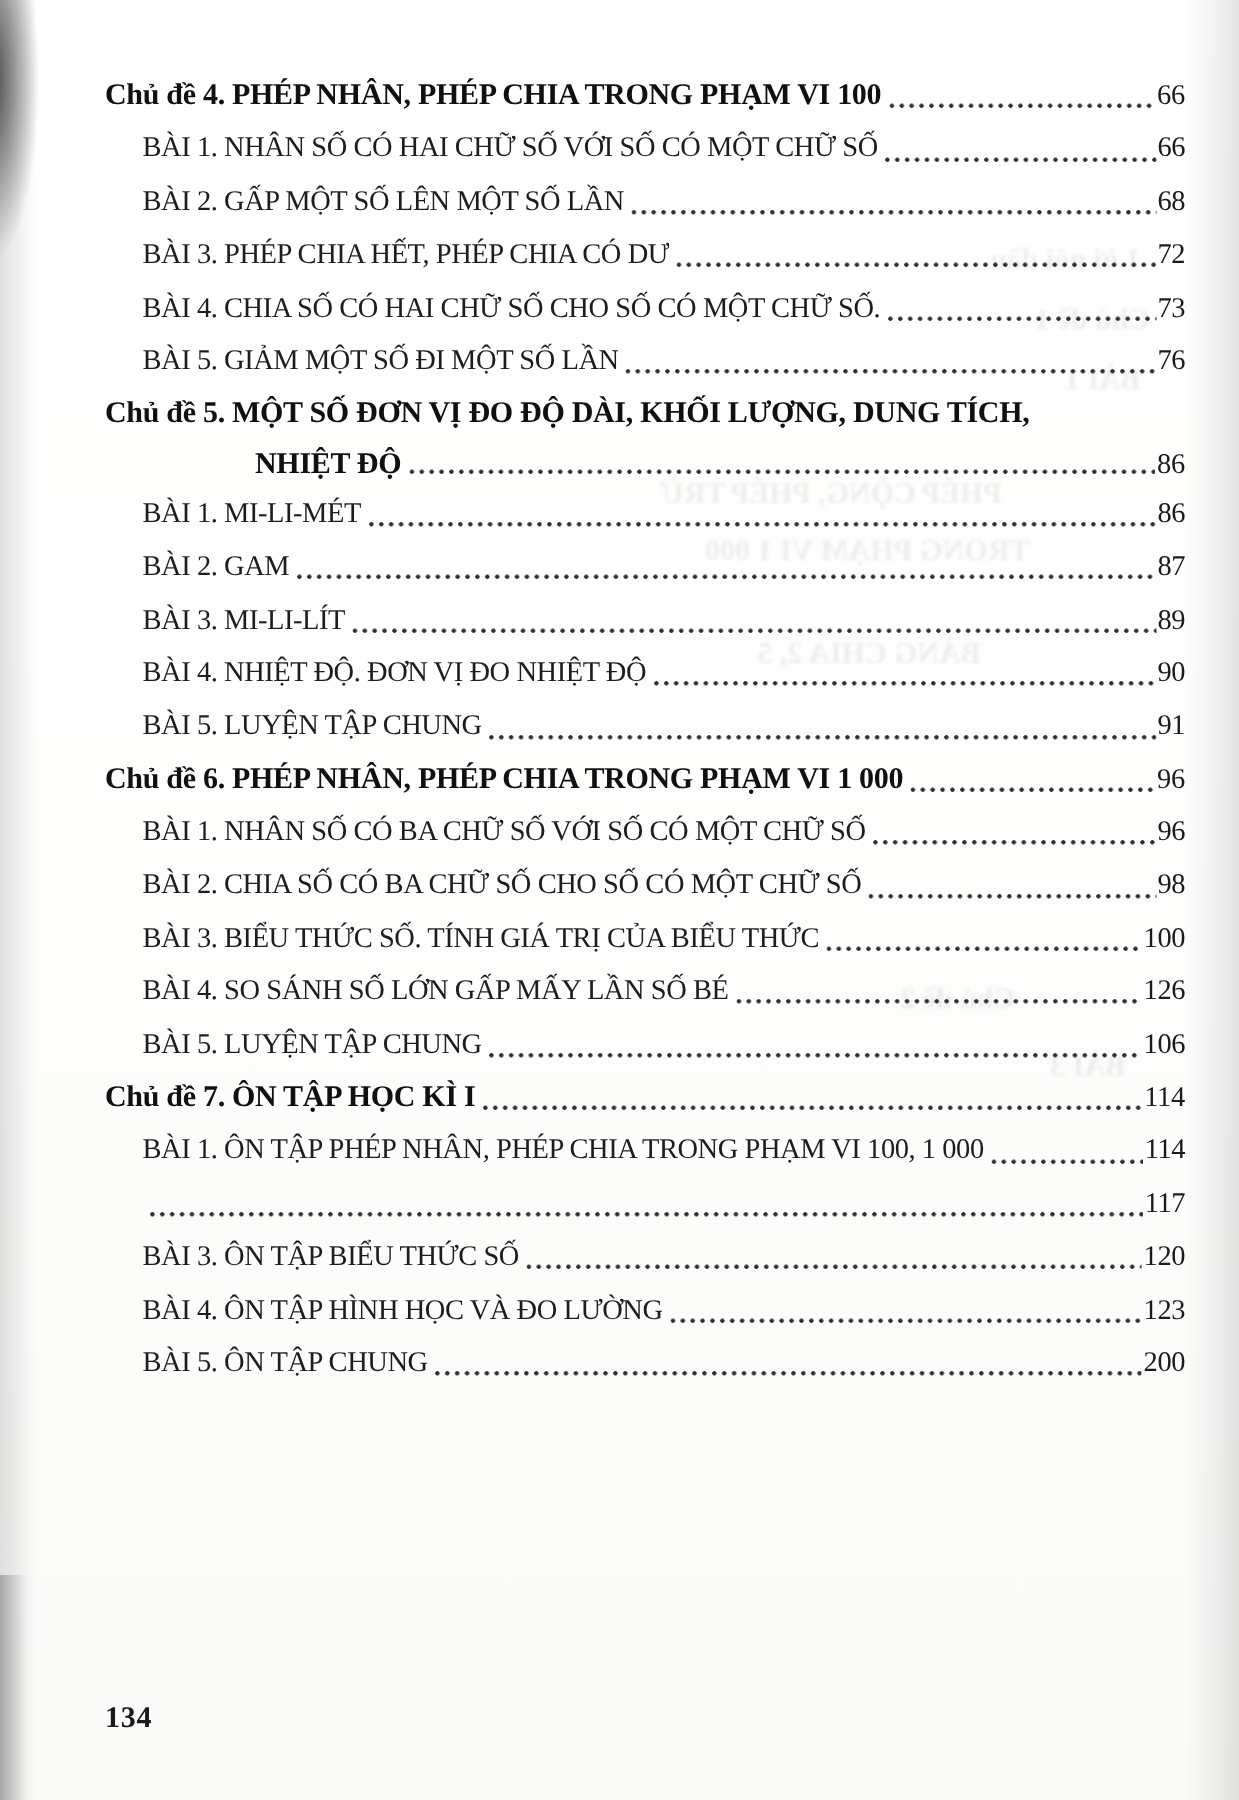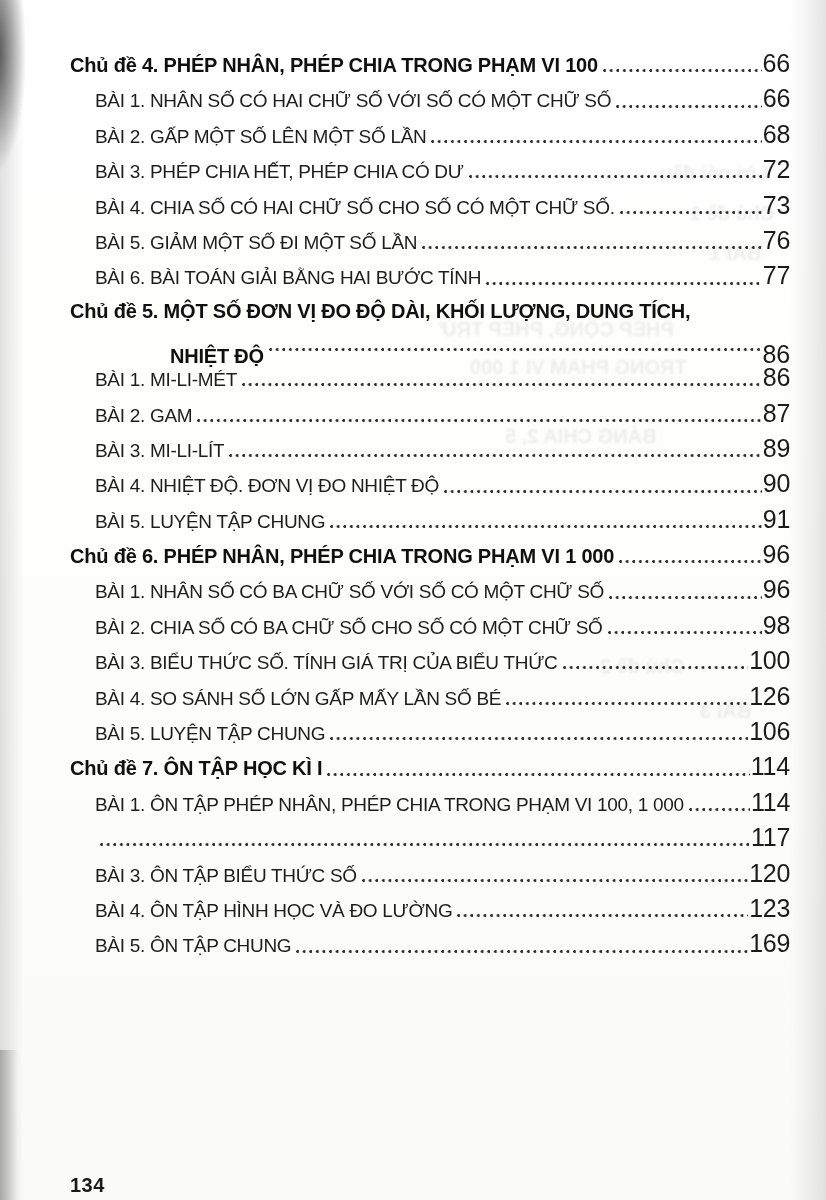--- a/index.html
+++ b/index.html
@@ -3,21 +3,21 @@
 <meta charset="utf-8">
 <style>
   html, body { margin: 0; padding: 0; background: #ffffff; }
 
   .page {
     position: relative;
     width: 826px;
     height: 1200px;
     overflow: hidden;
     background: linear-gradient(180deg, #ffffff 0%, #fdfdfc 55%, #fafaf8 100%);
-    font-family: Liberation Sans, sans-serif;
+    font-family: Liberation Serif, serif;
     color: #1d1d1d;
   }
 
   
   .edge-left {
     position: absolute; left: 0; top: 0; bottom: 0; width: 24px;
     background: linear-gradient(90deg, rgba(90,90,90,0.18), rgba(90,90,90,0));
   }
   .edge-left-top {
     position: absolute; left: 0; top: 0; width: 40px; height: 215px;
@@ -44,35 +44,35 @@
   }
   .row.head {
     font-weight: bold;
     font-size: 20px;
     letter-spacing: -0.2px;
     color: #101010;
     margin-top: 0;
   }
   .row.head.first { margin-top: 0; }
   .row.headline2 { height: 31px; line-height: 31px; margin-top: 0; }
-  .row.headline2 .t { padding-left: 100px; margin-top: 12px; }
+  .row.headline2 .t { padding-left: 100px; }
   .row.entry { font-size: 19px; letter-spacing: -0.3px; padding-left: 25px; }
 
   .t { flex: 0 1 auto; min-width: 0; overflow: hidden; }
   .leader {
     flex: 1 1 auto;
     min-width: 6px;
     height: 3.2px;
     align-self: flex-end;
     margin: 0 1px 9px 5px;
     background-image: radial-gradient(circle at 1.6px 1.6px, #2d2d2d 1.25px, rgba(0,0,0,0) 1.7px);
     background-size: 6.6px 3.2px;
     background-repeat: repeat-x;
   }
-  .p { flex: 0 0 auto; font-size: 25px; font-weight: 400; color: #1b1b1b; }
+  .p { flex: 0 0 auto; font-size: 19px; font-weight: 400; color: #1b1b1b; }
 
   
   .ghost {
     position: absolute;
     transform: scaleX(-1);
     color: #8f8f8f;
     opacity: 0.15;
     filter: blur(1.1px);
     font-weight: bold;
     font-size: 20px;
@@ -82,21 +82,20 @@
 
   
   .folio {
     position: absolute;
     left: 70px;
     top: 1134px;
     font-weight: bold;
     font-size: 20px;
     letter-spacing: 0.5px;
     color: #1a1a1a;
-    margin-top: 40px;
   }
 </style>
 </head>
 <body>
 
 <div class="page">
   <div class="ghosts">
       <span class="ghost" style="left: 660px; top: 162px;">Lời nói đầu</span>
       <span class="ghost" style="left: 690px; top: 202px;">Chủ đề 1</span>
       <span class="ghost" style="left: 710px; top: 242px;">BÀI 1</span>
@@ -131,25 +130,20 @@
       <div class="row entry">
         <span class="t">BÀI 4. CHIA SỐ CÓ HAI CHỮ SỐ CHO SỐ CÓ MỘT CHỮ SỐ.</span>
         <span class="leader"></span>
         <span class="p">73</span>
       </div>
       <div class="row entry">
         <span class="t">BÀI 5. GIẢM MỘT SỐ ĐI MỘT SỐ LẦN</span>
         <span class="leader"></span>
         <span class="p">76</span>
       </div>
-      <div class="row entry">
-        <span class="t">BÀI 6. BÀI TOÁN GIẢI BẰNG HAI BƯỚC TÍNH</span>
-        <span class="leader"></span>
-        <span class="p">77</span>
-      </div>
       <div class="row head">
         <span class="t">Chủ đề 5. MỘT SỐ ĐƠN VỊ ĐO ĐỘ DÀI, KHỐI LƯỢNG, DUNG TÍCH,</span>
       </div>
       <div class="row head headline2">
         <span class="t">NHIỆT ĐỘ</span>
         <span class="leader"></span>
         <span class="p">86</span>
       </div>
       <div class="row entry">
         <span class="t">BÀI 1. MI-LI-MÉT</span>
@@ -226,21 +220,21 @@
         <span class="p">120</span>
       </div>
       <div class="row entry">
         <span class="t">BÀI 4. ÔN TẬP HÌNH HỌC VÀ ĐO LƯỜNG</span>
         <span class="leader"></span>
         <span class="p">123</span>
       </div>
       <div class="row entry">
         <span class="t">BÀI 5. ÔN TẬP CHUNG</span>
         <span class="leader"></span>
-        <span class="p">169</span>
+        <span class="p">200</span>
       </div>
     </main>
 
   <div class="folio">134</div>
 
   <div class="edge-left"></div>
   <div class="edge-left-top"></div>
   <div class="edge-left-bottom"></div>
   <div class="edge-right"></div>
 </div>

